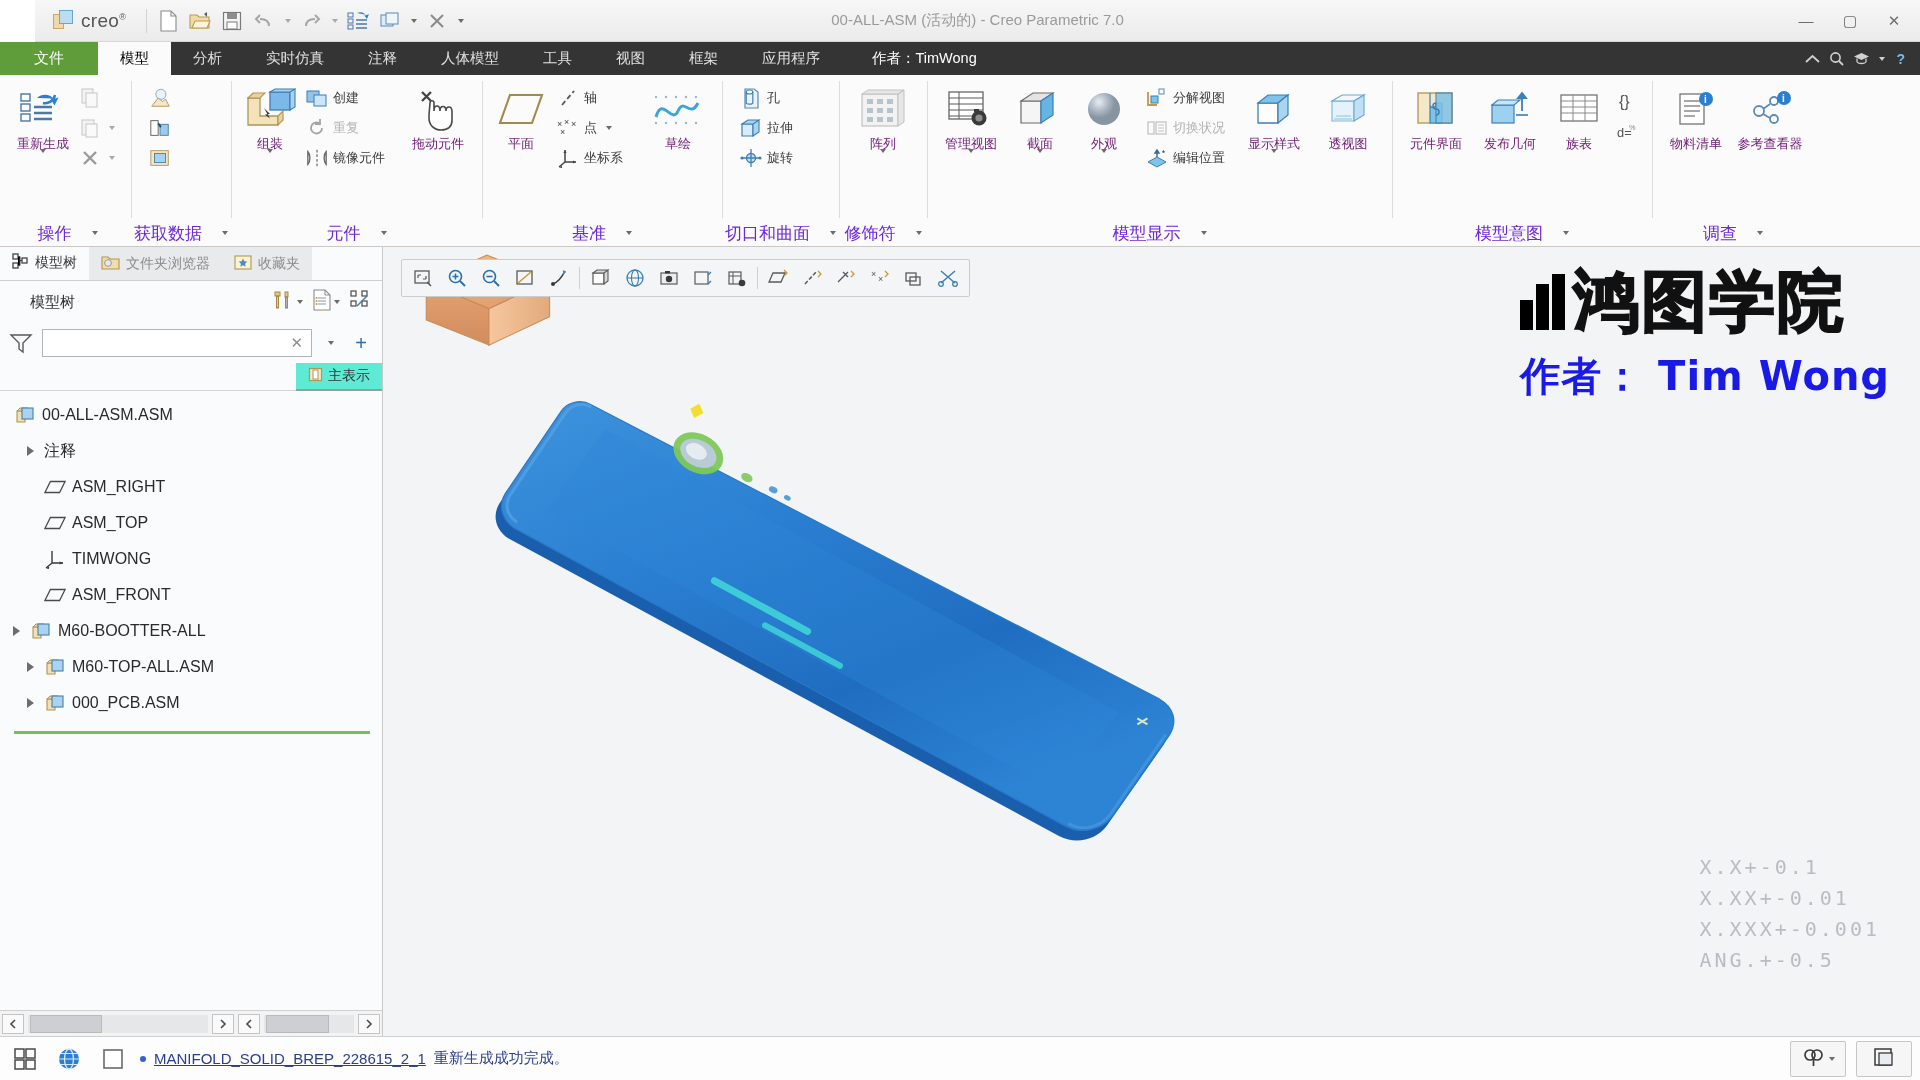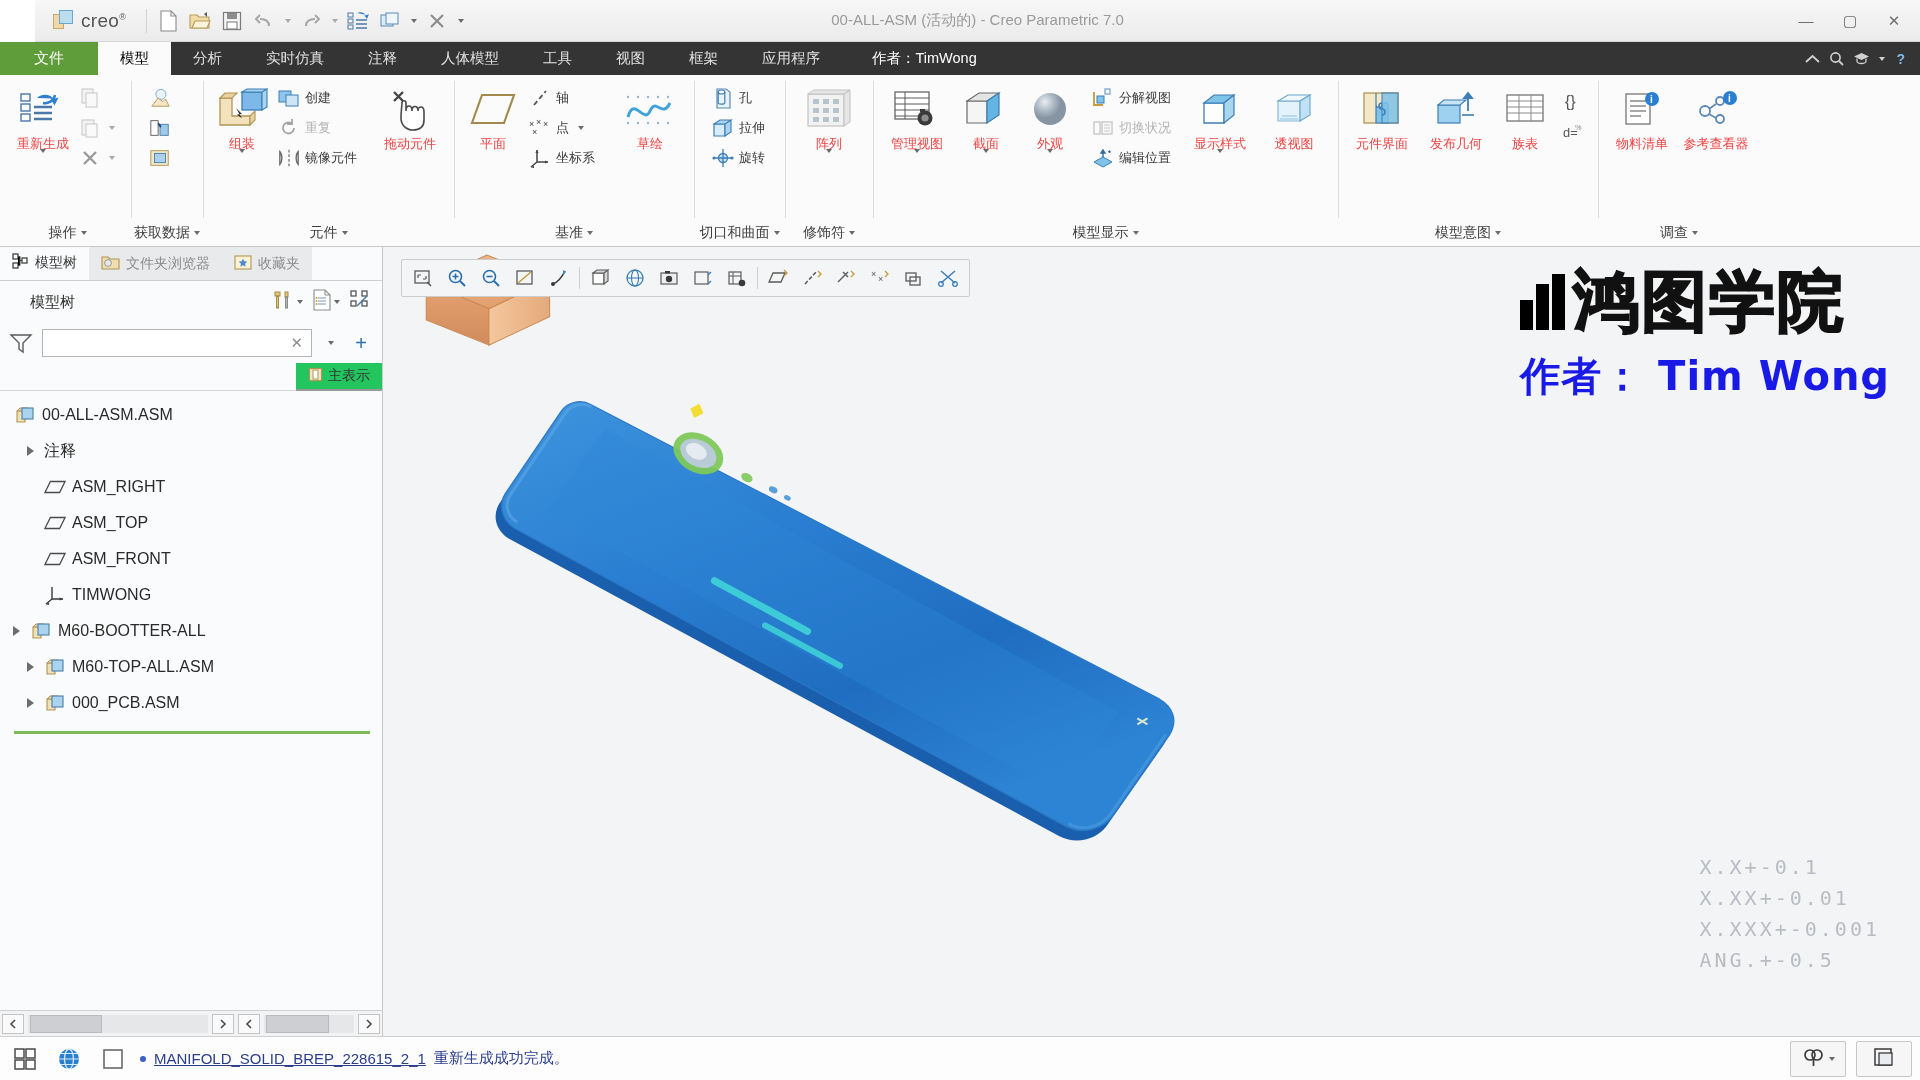--- a/index.html
+++ b/index.html
@@ -63,29 +63,29 @@
     height: 172px; background: #fbfbfb; border-bottom: 1px solid #c8c8c8;
     display: flex; position: relative; padding-left: 4px;
   }
   .rgroup { display: flex; flex-direction: column; position: relative; padding: 0 3px; }
   .rgroup + .rgroup::before {
     content: ""; position: absolute; left: 0; top: 6px; bottom: 28px; width: 1px; background: #dcdcdc;
   }
   .rgroup-body { flex: 1; display: flex; align-items: flex-start; padding: 6px 5px 0; gap: 2px; }
   .rgroup-title {
     height: 26px; display: flex; align-items: center; justify-content: center;
-    font-size: 14px; color: #404040; gap: 4px;
+    font-size: 17px; color: #6d28d9; gap: 20px;
   }
   .big-btn {
     width: 62px; display: flex; flex-direction: column; align-items: center;
     padding: 4px 2px; border-radius: 2px; cursor: default; min-height: 96px;
   }
   .big-btn.w70 { width: 72px; }
   .big-ico { height: 50px; display: flex; align-items: center; justify-content: center; }
-  .big-lbl { font-size: 13px; color: #ef4444; text-align: right; line-height: 1.15; margin-top: 2px; }
+  .big-lbl { font-size: 13px; color: #701a75; text-align: right; line-height: 1.15; margin-top: 2px; }
   .big-caret { margin-top: 1px; }
   .col-btns { display: flex; flex-direction: column; gap: 1px; padding-top: 2px; }
   .sm-btn {
     display: flex; align-items: center; gap: 5px; padding: 2px 5px 2px 3px;
     border-radius: 2px; cursor: default; height: 29px;
   }
   .sm-lbl { font-size: 13px; color: #3c3c3c; white-space: nowrap; }
   .sm-lbl.dim { color: #b3b3b3; }
   .sm-ico { width: 22px; height: 22px; display: flex; align-items: center; justify-content: center; flex: 0 0 22px; }
 
@@ -120,21 +120,21 @@
     flex: 1; border: 0; outline: 0; font-size: 14px; color: #333;
     font-family: "Liberation Sans", sans-serif; background: transparent;
   }
   .fi-x { color: #8c8c8c; font-size: 15px; padding: 0 4px; }
   .filter-caret, .filter-plus { display:flex; align-items:center; justify-content:center; width: 22px; }
   .filter-plus { color: #2a6fad; font-size: 20px; font-weight: 300; }
   .lp-subbar { height: 28px; display: flex; align-items: stretch; justify-content: flex-end; }
   .subbar-line { flex: 1; border-bottom: 1px solid #d4d4d4; }
   .mainrep {
     display: flex; align-items: center; gap: 5px; padding: 0 12px;
-    font-size: 14px; color: #333; border-bottom: 2px solid #9a9a9a; background: #22c55e;
+    font-size: 14px; color: #333; border-bottom: 2px solid #9a9a9a; background: #5eead4;
   }
   .tree { flex: 1; overflow: hidden; padding-top: 6px; position: relative; }
   .tnode {
     display: flex; align-items: center; height: 36px; padding-left: 8px; gap: 6px; cursor: default;
     font-size: 16px; color: #2a2a2a;
   }
   .tarrow { width: 16px; display: flex; align-items: center; justify-content: center; }
   .tri-r { width:0;height:0;border-top:5px solid transparent;border-bottom:5px solid transparent;border-left:7px solid #6d6d6d; }
   .tico { width: 22px; display: flex; align-items: center; justify-content: center; }
   .tree-divider { height: 3px; background: #7fba5a; margin: 10px 12px 0 14px; }
@@ -954,35 +954,35 @@
           <span class="tico">
             <svg width="24" height="16" viewBox="0 0 24 16">
                 <path d="M7 2h16l-6 12H1z" fill="none" stroke="#4a4a4a" stroke-width="1.4"></path>
               </svg>
           </span>
           <span>ASM_TOP</span>
         </div>
 
         <div class="tnode" style="padding-left:44px">
           <span class="tico">
-            <svg width="24" height="16" viewBox="0 0 24 16">
-                <path d="M7 2h16l-6 12H1z" fill="none" stroke="#4a4a4a" stroke-width="1.4"></path>
-              </svg>
-          </span>
-          <span>ASM_FRONT</span>
-        </div>
-
-        <div class="tnode" style="padding-left:44px">
-          <span class="tico">
             <svg width="22" height="20" viewBox="0 0 22 20">
                 <path d="M8 2v12h11M8 14L2 19" stroke="#3a3a3a" stroke-width="1.4" fill="none"></path>
                 <path d="M19 14l-3.4-1.6v3.2zM2 19l3.4-1.2-.8 2.4z" fill="#3a3a3a"></path>
               </svg>
           </span>
           <span>TIMWONG</span>
+        </div>
+
+        <div class="tnode" style="padding-left:44px">
+          <span class="tico">
+            <svg width="24" height="16" viewBox="0 0 24 16">
+                <path d="M7 2h16l-6 12H1z" fill="none" stroke="#4a4a4a" stroke-width="1.4"></path>
+              </svg>
+          </span>
+          <span>ASM_FRONT</span>
         </div>
 
         <div class="tnode" style="">
           <span class="tarrow">
               <i class="tri-r"></i>
             </span>
           <span class="tico">
             <svg width="20" height="20" viewBox="0 0 20 20">
                 <path d="M2 6h8v11H2z" fill="#f1e0b6" stroke="#b09656" stroke-width="1.1"></path>
                 <path d="M2 6l3-3h8l-3 3z" fill="#e5d2a4" stroke="#b09656"></path>

